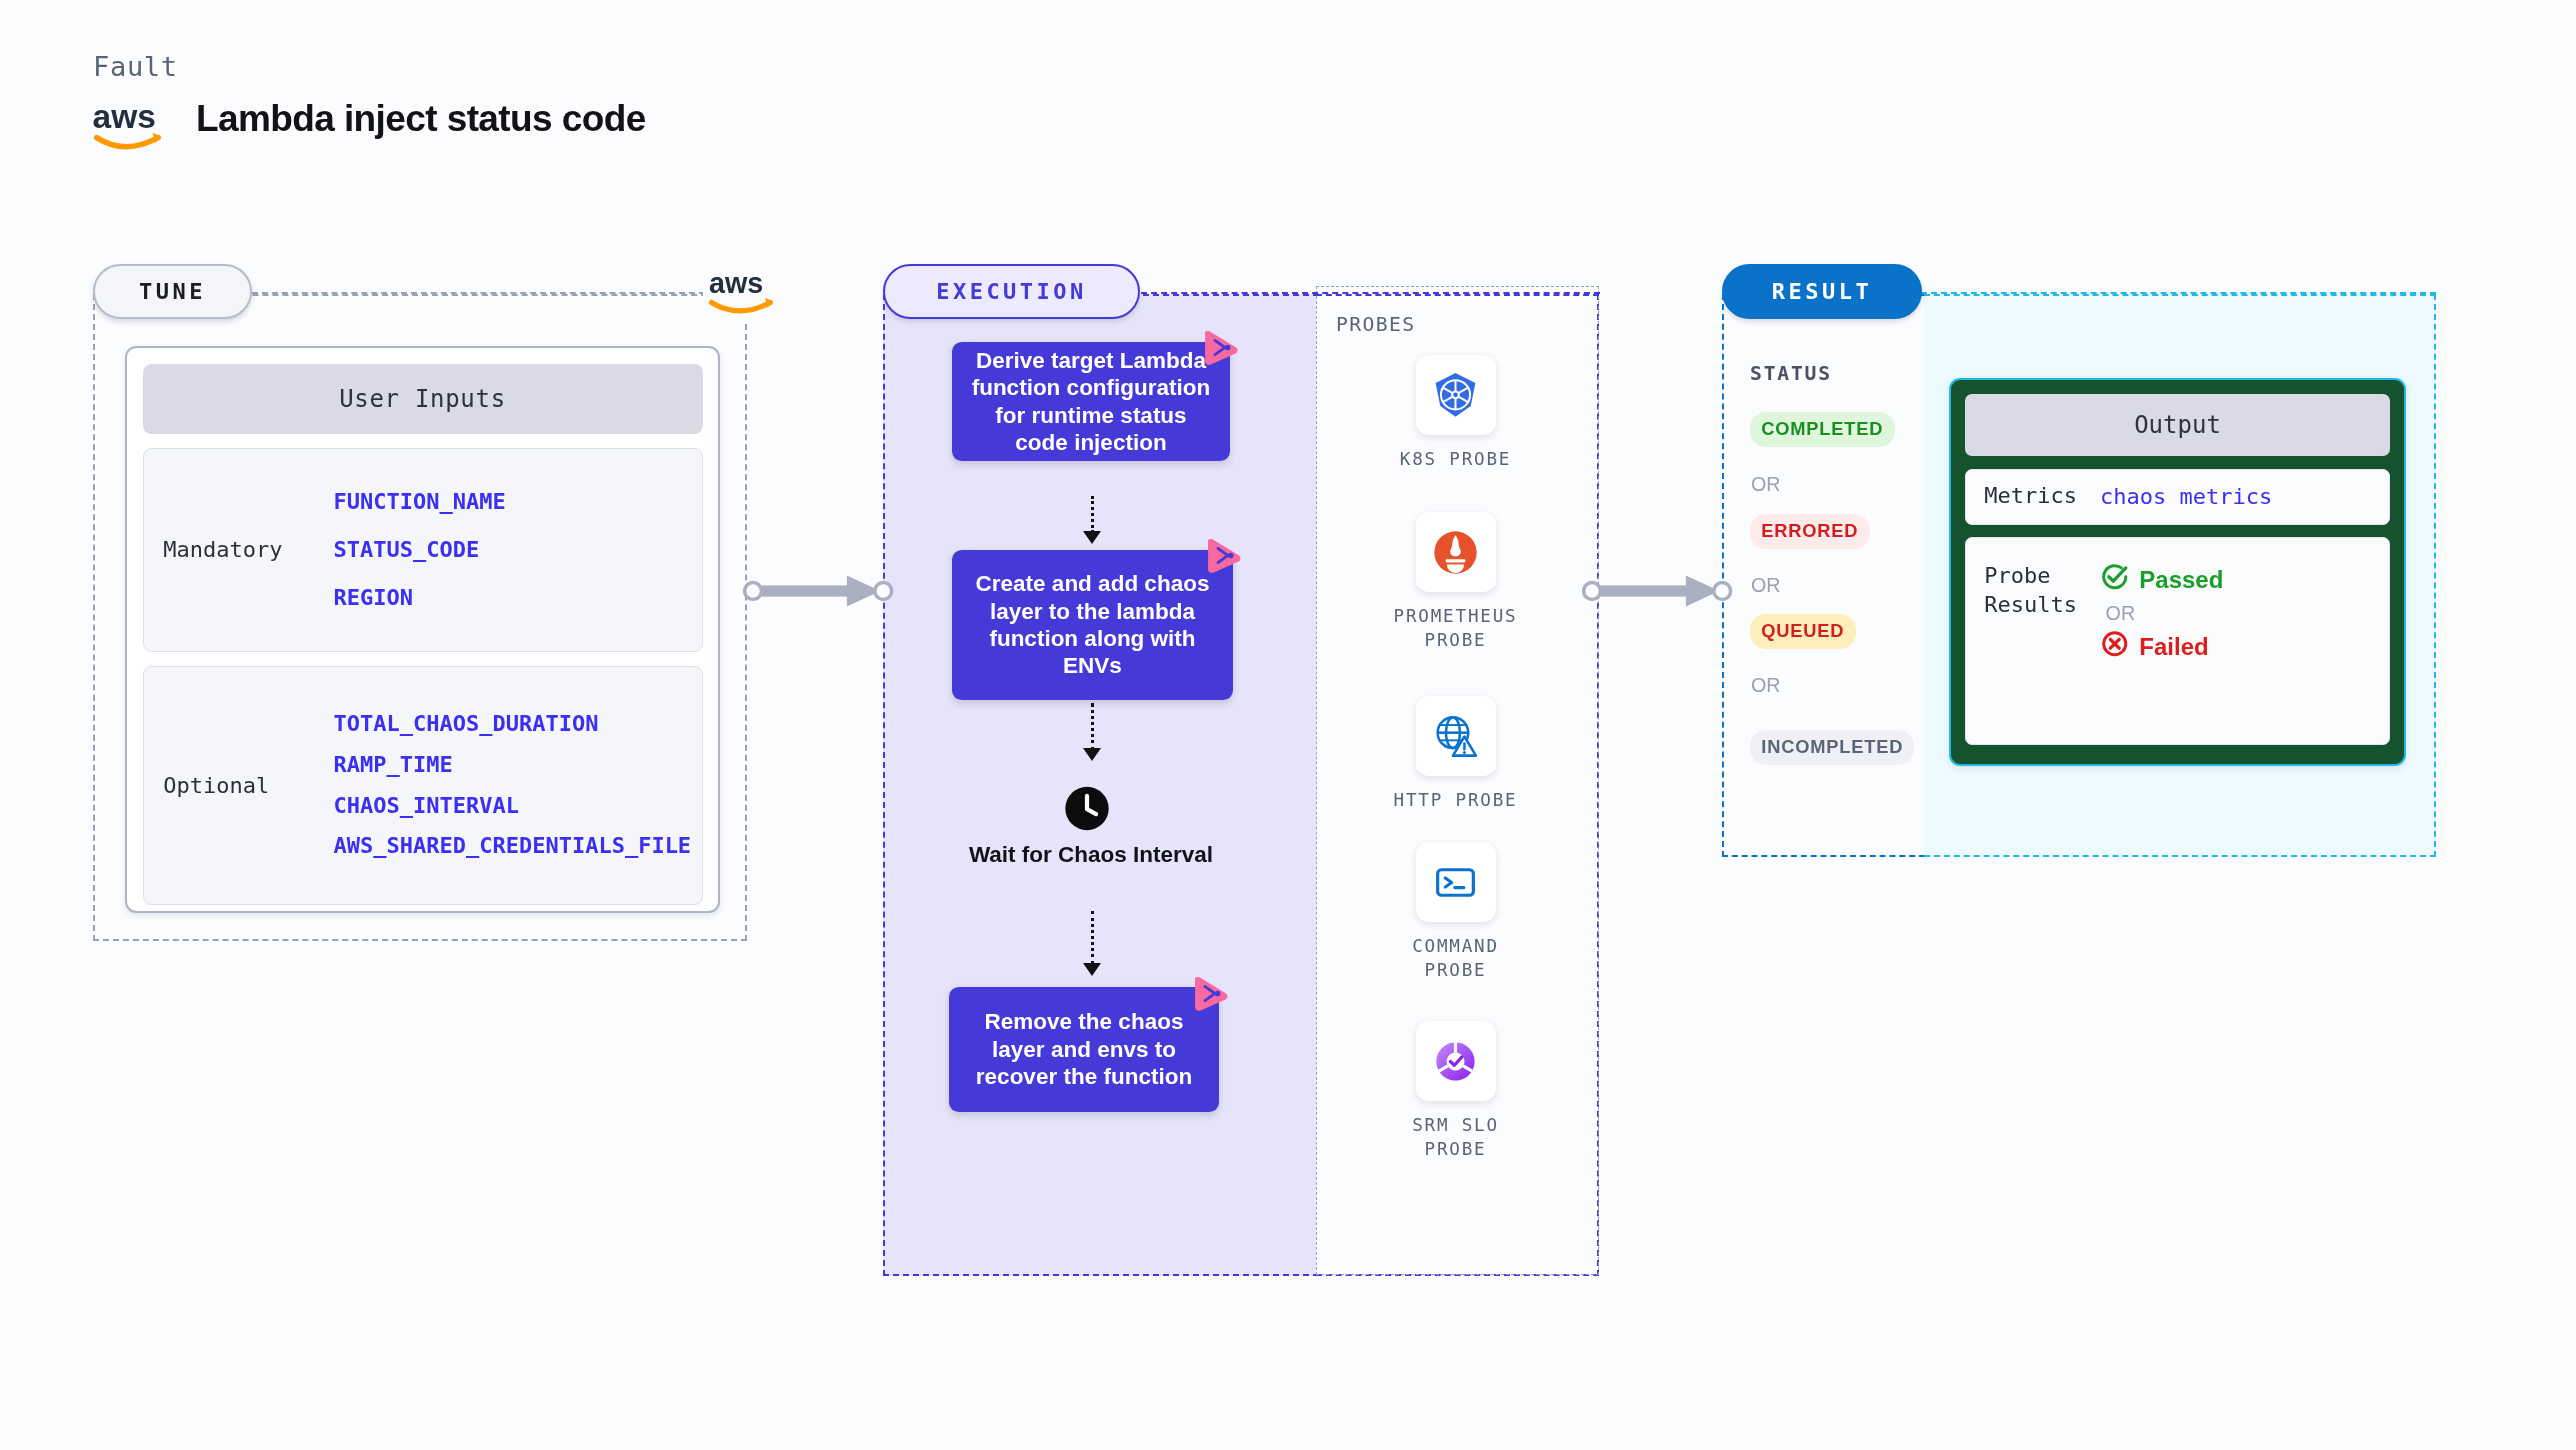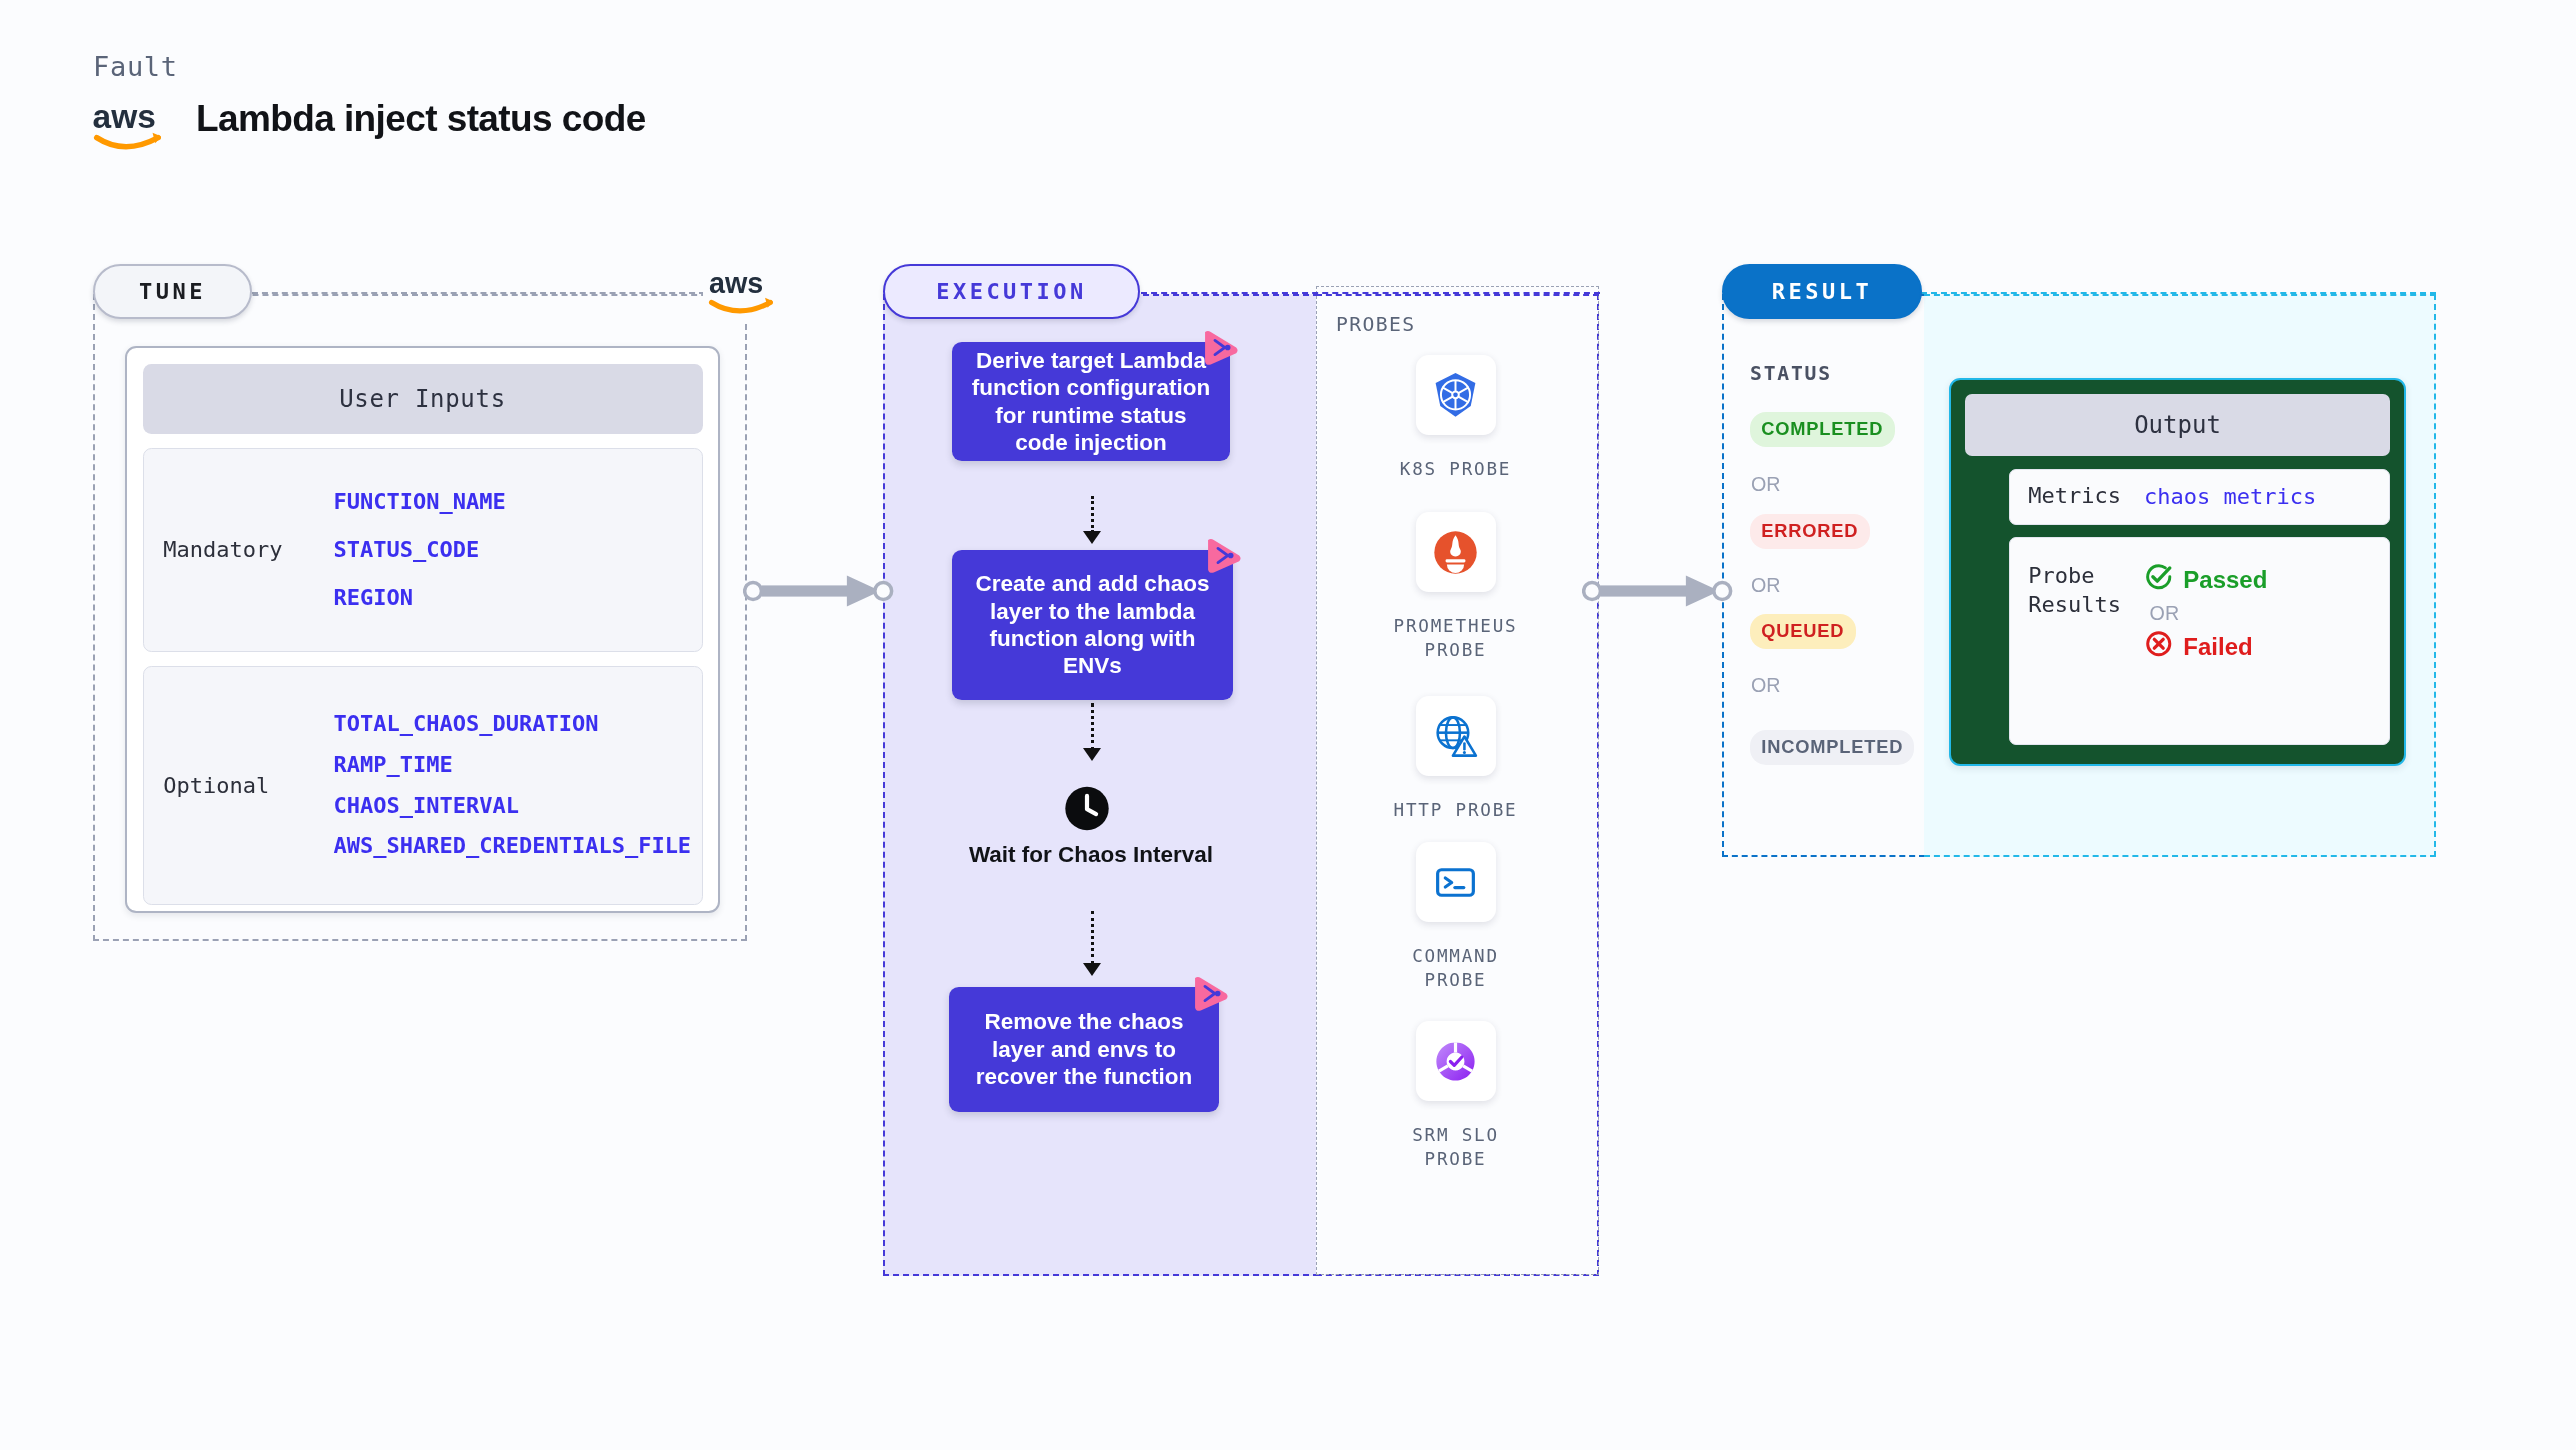--- a/index.html
+++ b/index.html
@@ -126,21 +126,21 @@
     font-family:"DejaVu Sans Mono", monospace; font-size:19.7px;
     color:#5a6478; letter-spacing:1.4px;
   }
   .probe { position:absolute; width:141px; display:flex; flex-direction:column; align-items:center; }
   .probe-icon {
     width:80px; height:80px; background:#fff; border-radius:12.7px;
     box-shadow:0 2.8px 7px rgba(40,45,70,.12);
     display:flex; align-items:center; justify-content:center;
   }
   .probe-label {
-    margin-top:23px; text-align:center;
+    margin-top:13px; text-align:center;
     font-family:"DejaVu Sans Mono", monospace; font-size:17.6px;
     color:#5a6478; letter-spacing:1.8px; line-height:1.35;
   }
 
   
   .status-title {
     position:absolute; left:1750px; top:362px;
     font-family:"DejaVu Sans Mono", monospace; font-size:19.7px;
     color:#4a5163; letter-spacing:1.8px; font-weight:bold;
   }
@@ -160,21 +160,21 @@
     background:#14532d; border:2.8px solid #22b8e8; border-radius:11.3px;
     box-shadow:0 2.8px 7px rgba(40,45,70,.10); padding:14px;
   }
   .out-head {
     background:#d9dae6; border-radius:7px; height:62px;
     display:flex; align-items:center; justify-content:center;
     font-family:"DejaVu Sans Mono", monospace; font-size:24px; color:#2d3140;
   }
   .out-row {
     margin-top:12.7px; background:#fafbfd; border:1.4px solid #e2e5ee; border-radius:7px;
-    display:flex; align-items:center; padding:12.7px 0;margin-left:44px;
+    display:flex; align-items:center; padding:12.7px 0;
   }
   .out-key {
     width:134px; padding-left:18.3px;
     font-family:"DejaVu Sans Mono", monospace; font-size:22px; color:#2c2f3a; line-height:1.3;
   }
   .out-val-metrics {
     font-family:"DejaVu Sans Mono", monospace; font-size:22px;
     color:#3b2ff0;
   }
   .out-row-probe { height:208px; align-items:flex-start; padding-top:24px; }

